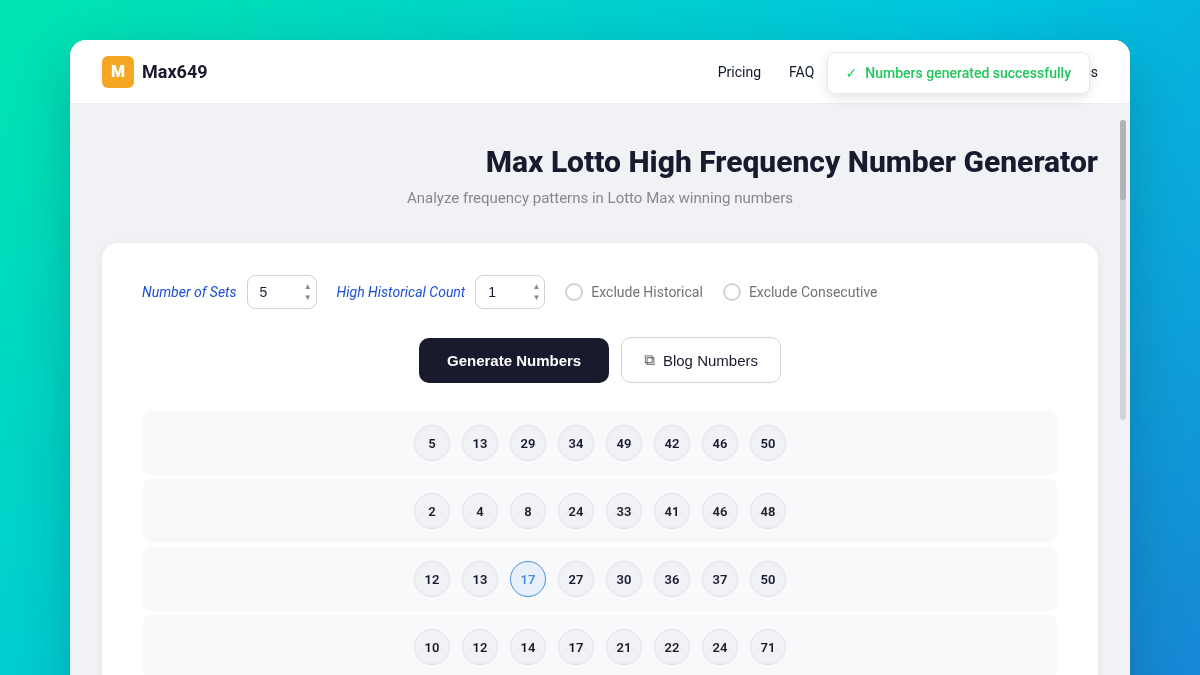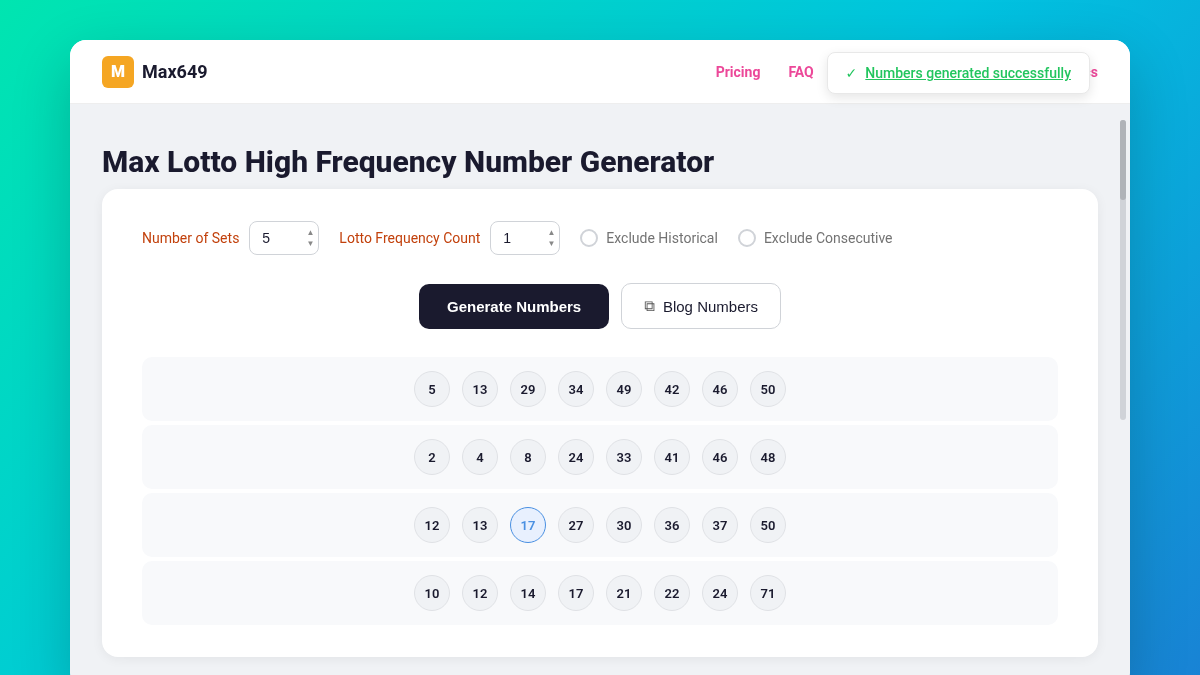--- a/index.html
+++ b/index.html
@@ -70,24 +70,23 @@
       font-size: 18px;
       color: #1a1a2e;
     }
     .nav-links {
       display: flex;
       gap: 28px;
       align-items: center;
     }
     .nav-link {
       font-size: 14px;
-      color: #ec4899;
+      color: #0f172a;
       cursor: pointer;
       text-decoration: none;
-      font-weight: bold;
     }
     .nav-link.active {
       font-weight: 700;
       color: #1a1a2e;
     }
     
     .toast {
       position: absolute;
       top: 12px;
       right: 40px;
@@ -102,28 +101,27 @@
       z-index: 10;
     }
     .toast-check {
       color: #22c55e;
       font-size: 14px;
     }
     .toast-text {
       font-size: 14px;
       color: #22c55e;
       font-weight: 500;
-      text-decoration: underline;
     }
     
     .main-content {
       padding: 40px 32px 32px;
     }
     .page-title {
-      text-align: left;
+      text-align: right;
       font-size: 30px;
       font-weight: 800;
       color: #1a1a2e;
       margin-bottom: 10px;
     }
     .page-subtitle {
       text-align: center;
       font-size: 15px;
       color: #888;
       margin-bottom: 36px;
@@ -143,22 +141,23 @@
       margin-bottom: 28px;
       flex-wrap: wrap;
     }
     .control-group {
       display: flex;
       align-items: center;
       gap: 10px;
     }
     .control-label {
       font-size: 14px;
-      color: #c2410c;
+      color: #1d4ed8;
       white-space: nowrap;
+      font-style: italic;
     }
     .number-input-wrapper {
       position: relative;
       display: flex;
       align-items: center;
     }
     .number-input {
       border: 1px solid #d0d3d8;
       border-radius: 8px;
       padding: 8px 28px 8px 12px;
@@ -300,37 +299,38 @@
     </div>
 
     <div class="toast">
       <span class="toast-check">✓</span>
       <span class="toast-text">Numbers generated successfully</span>
     </div>
   </nav>
 
   <div class="main-content">
     <h1 class="page-title">Max Lotto High Frequency Number Generator</h1>
+    <p class="page-subtitle">Analyze frequency patterns in Lotto Max winning numbers</p>
 
     <div class="card">
 
       <div class="controls-row">
         <div class="control-group">
           <span class="control-label">Number of Sets</span>
           <div class="number-input-wrapper">
             <input type="text" class="number-input" value="5" style="">
             <div class="spinner-btns">
               <button class="spinner-btn">▲</button>
               <button class="spinner-btn">▼</button>
             </div>
           </div>
         </div>
 
         <div class="control-group">
-          <span class="control-label">Lotto Frequency Count</span>
+          <span class="control-label">High Historical Count</span>
           <div class="number-input-wrapper">
             <input type="text" class="number-input" value="1" style="">
             <div class="spinner-btns">
               <button class="spinner-btn">▲</button>
               <button class="spinner-btn">▼</button>
             </div>
           </div>
         </div>
 
         <div class="checkbox-group">

